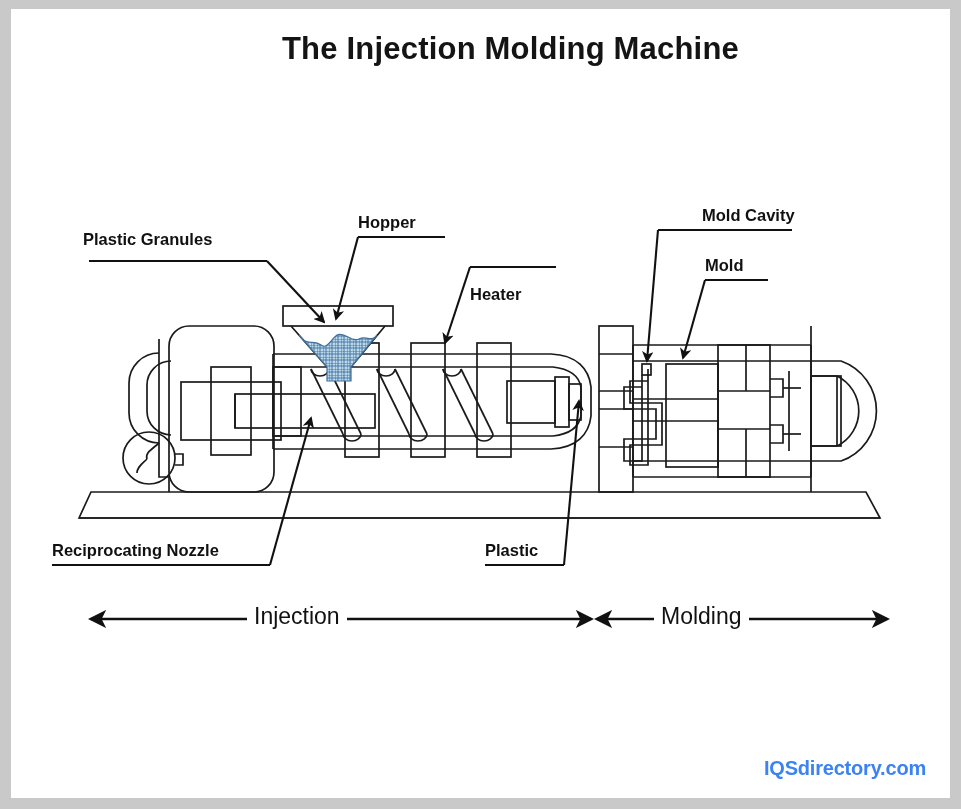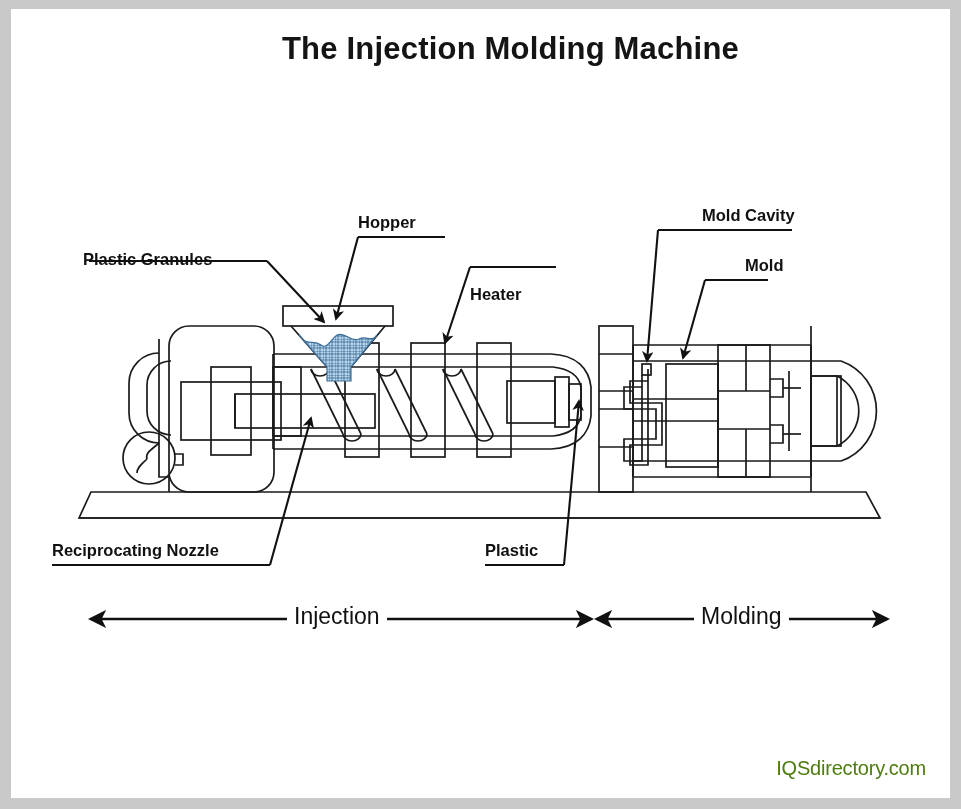--- a/index.html
+++ b/index.html
@@ -38,42 +38,41 @@
     font-weight: bold;
     color: #141414;
     letter-spacing: 0.2px;
     padding-left: 22px;
   }
   #watermark {
     position: absolute;
     right: 24px;
     bottom: 18px;
     font-size: 20px;
-    font-weight: normal;
-    color: #4d7c0f;
+    font-weight: bold;
+    color: #3b82f6;
     letter-spacing: -0.2px;
   }
   .label {
     position: absolute;
     font-size: 16.5px;
     font-weight: bold;
     color: #111111;
     white-space: nowrap;
     line-height: 1;
   }
   .section-label {
     position: absolute;
     font-size: 23px;
     font-weight: normal;
     color: #111111;
     white-space: nowrap;
     line-height: 1;
     background: #ffffff;
     padding: 0 7px;
-    margin-left: 40px;
   }
   svg { display: block; }
   #artboard {
     position: absolute;
     left: 0;
     top: 0;
     width: 939px;
     height: 789px;
   }
 </style>
@@ -292,29 +291,29 @@
       <g fill="none" stroke="#111111" stroke-width="2.6">
         <g>
           <path d="M80 610 L580 610" marker-start="url(#arrowSolid)" marker-end="url(#arrowSolid)"></path>
         </g>
         <g>
           <path d="M586 610 L876 610" marker-start="url(#arrowSolid)" marker-end="url(#arrowSolid)"></path>
         </g>
       </g>
     </svg>
 
-    <div class="label" style="left:72px; top:242px;">Plastic Granules</div>
+    <div class="label" style="left:72px; top:222px;">Plastic Granules</div>
 
     <div class="label" style="left:347px; top:205px;">Hopper</div>
 
     <div class="label" style="left:459px; top:235px;margin-top:42px;">Heater</div>
 
     <div class="label" style="left:647px; top:198px;margin-left:44px;">Mold Cavity</div>
 
-    <div class="label" style="left:734px; top:248px;">Mold</div>
+    <div class="label" style="left:694px; top:248px;">Mold</div>
 
     <div class="label" style="left:41px; top:533px;">Reciprocating Nozzle</div>
 
     <div class="label" style="left:474px; top:533px;">Plastic</div>
 
     <div class="section-label" style="left:236px; top:596px;">Injection</div>
 
     <div class="section-label" style="left:643px; top:596px;">Molding</div>
 
     <div id="watermark">IQSdirectory.com</div>

